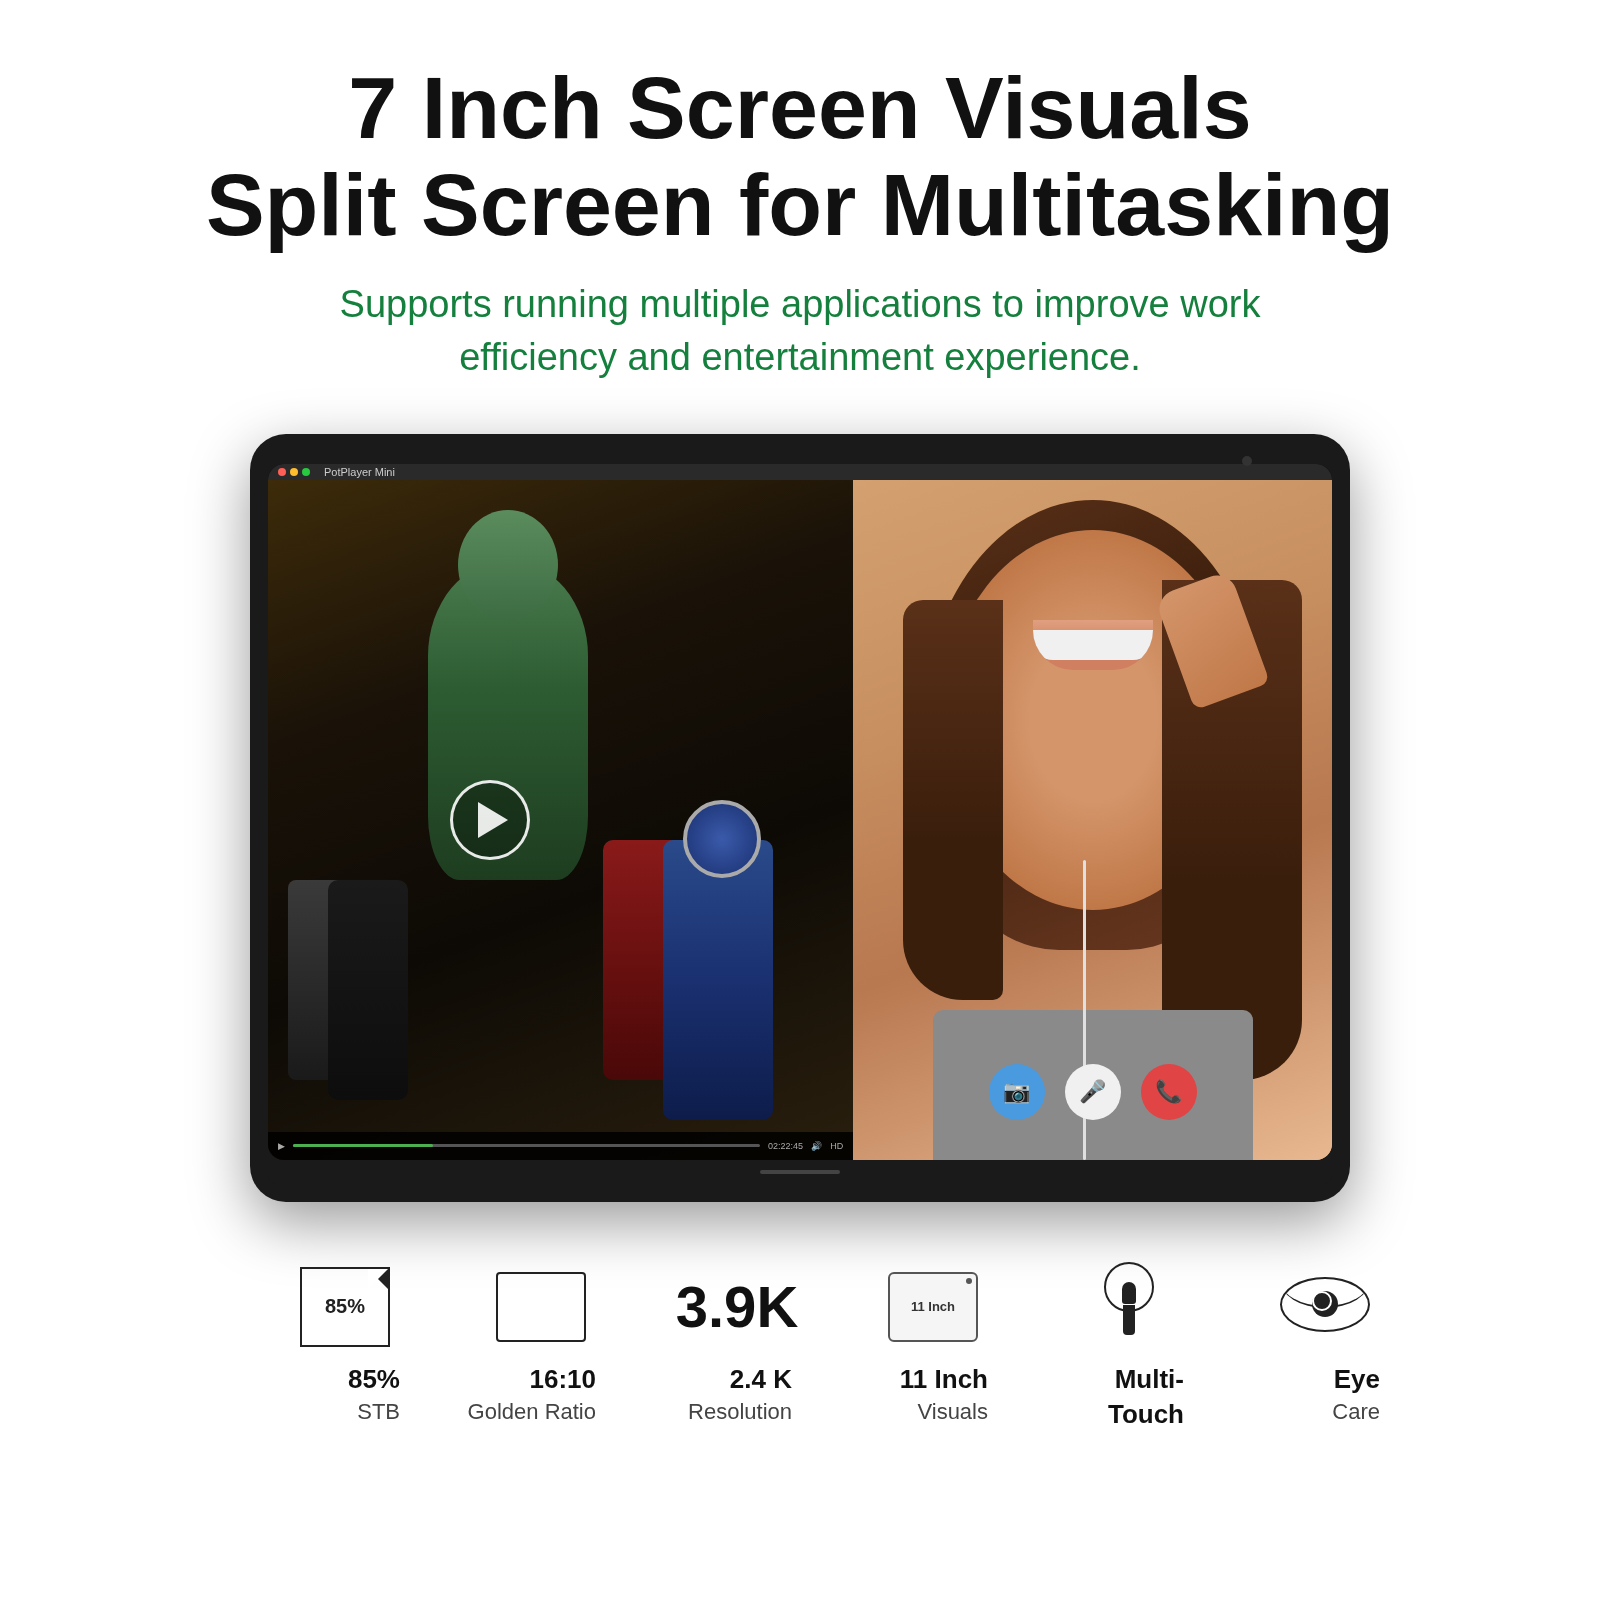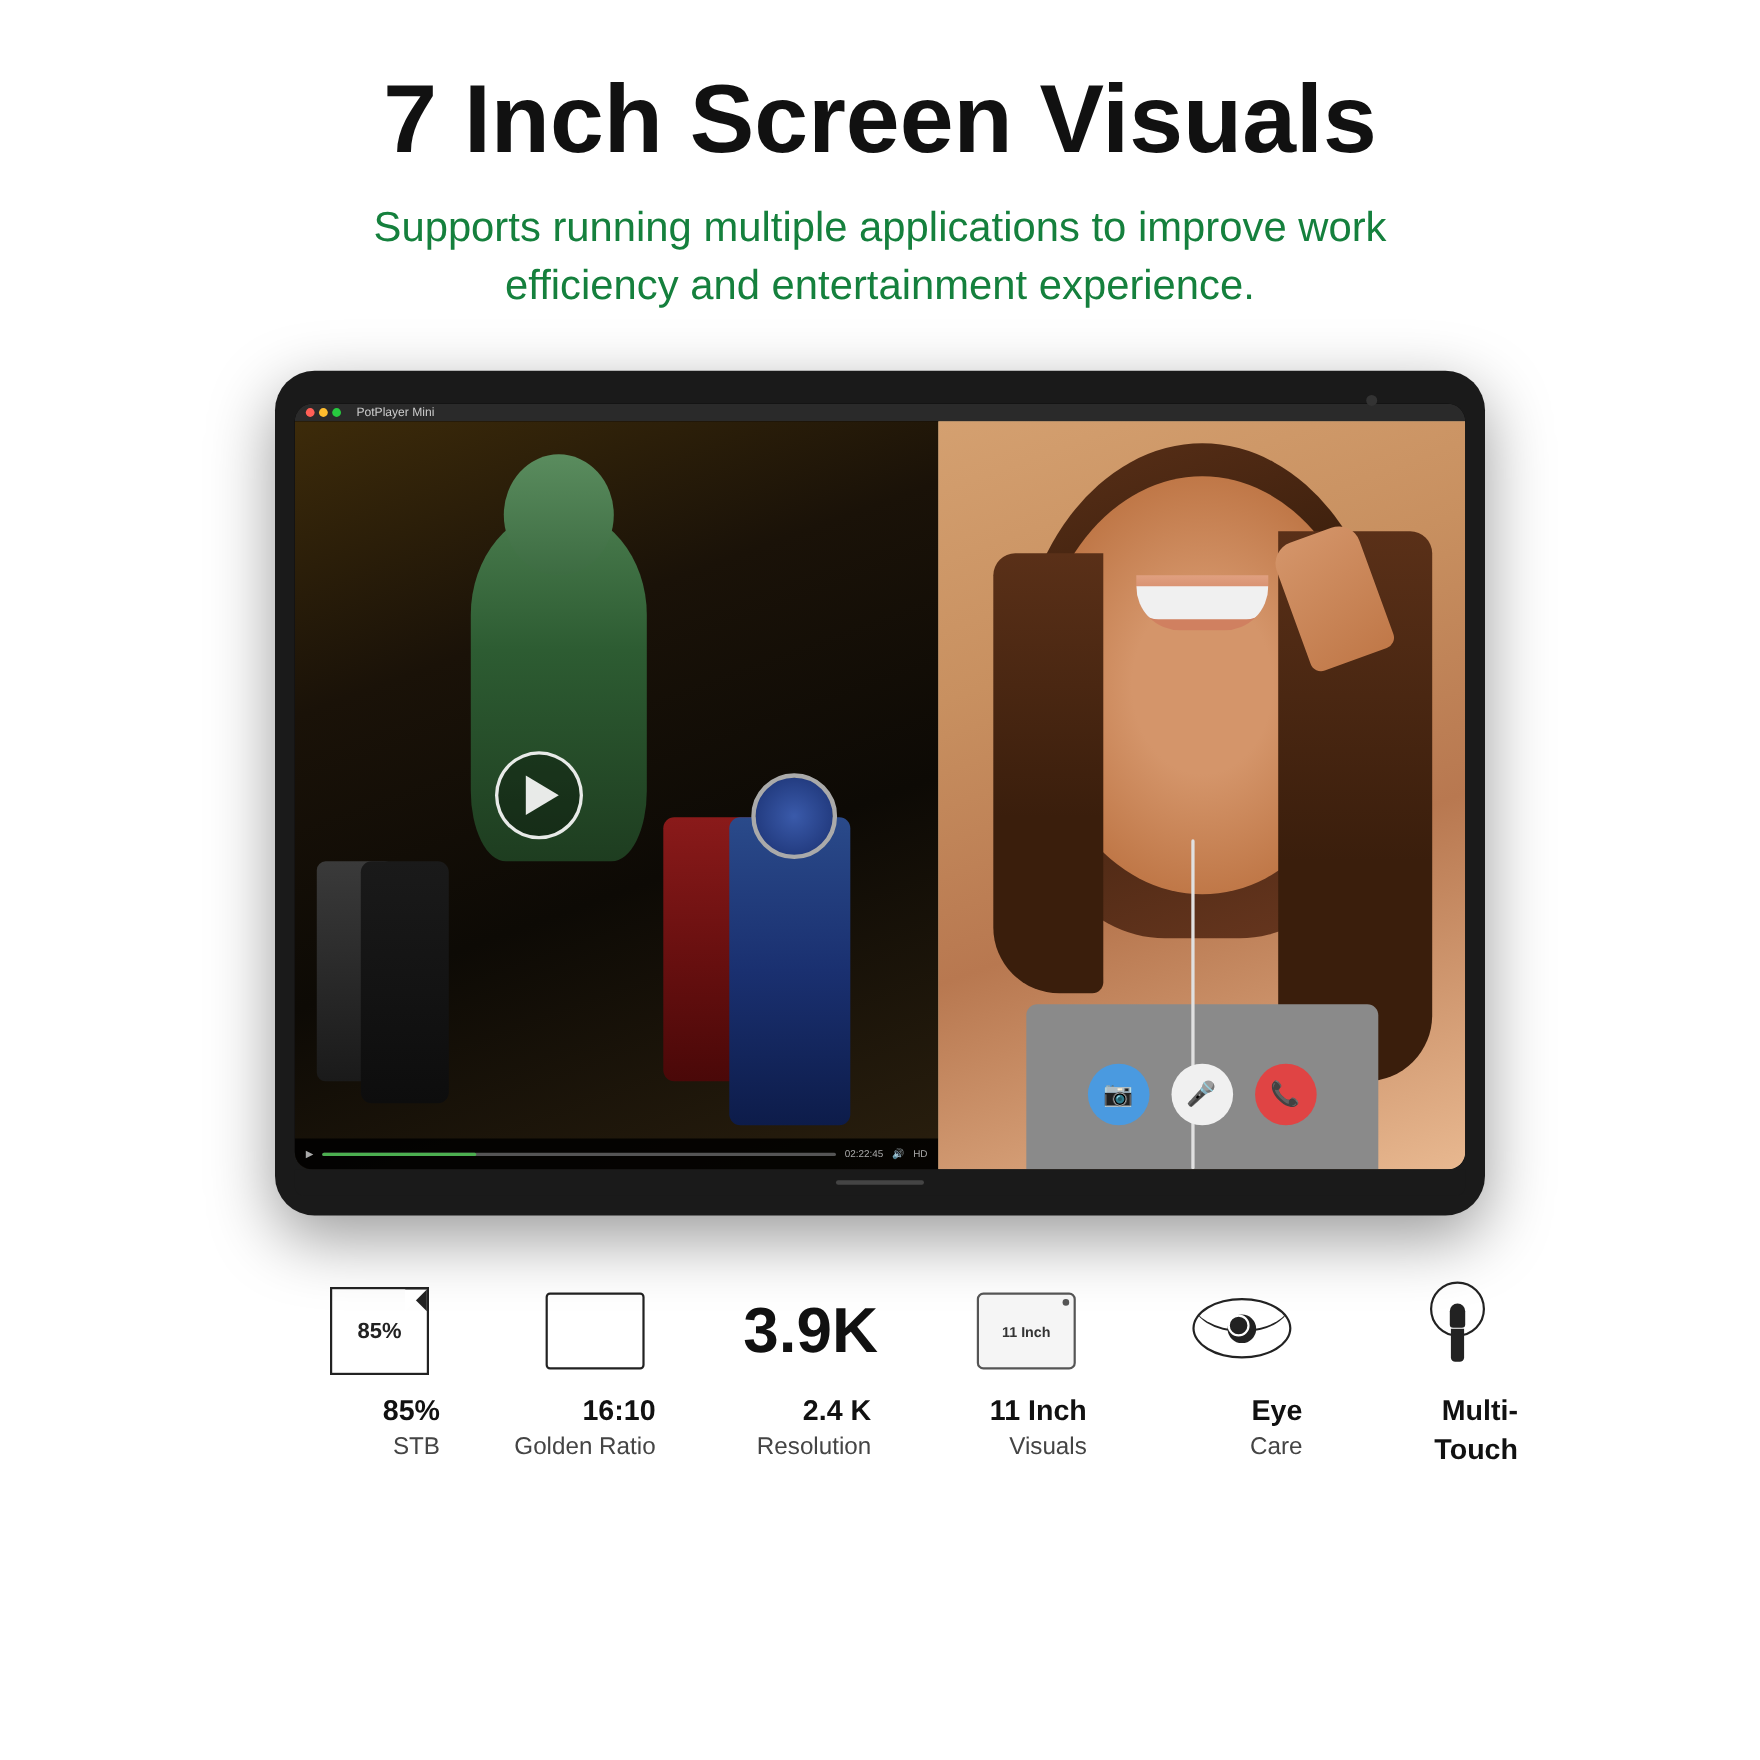--- a/index.html
+++ b/index.html
@@ -646,20 +646,21 @@
       border-radius: 50%;
       position: absolute;
     }
   </style>
 </head>
 <body>
 
 <div class="header-section">
   <h1 class="main-title">
     <span>7 Inch Screen Visuals</span><br>
+    <span>Split Screen for Multitasking</span>
   </h1>
   <p class="subtitle">
     <span>Supports running multiple applications to improve work</span><br>
     <span>efficiency and entertainment experience.</span>
   </p>
 </div>
 
 <div class="tablet-section">
   <div class="tablet-frame">
     <div class="tablet-top-bar">
@@ -771,39 +772,39 @@
       <div class="inch-icon">
         <span class="inch-icon-inner">11 Inch</span>
       </div>
     </div>
     <div class="feature-label">11 Inch</div>
     <div class="feature-sublabel">Visuals</div>
   </div>
 
   <div class="feature-item">
     <div class="feature-icon-container">
+      <div class="touch-icon">
+        <div class="touch-circle"></div>
+        <div class="touch-finger">
+          <div class="finger-tip"></div>
+          <div class="finger-body"></div>
+        </div>
+      </div>
+    </div>
+    <div class="feature-label">Multi-</div>
+    <div class="feature-sublabel" style="font-weight:700;font-size:26px;color:#111;">Touch</div>
+  </div>
+
+  <div class="feature-item">
+    <div class="feature-icon-container">
       <div class="eye-icon">
         <div class="eye-outer">
           <div class="eye-pupil">
             <div class="eye-inner-ring"></div>
           </div>
         </div>
       </div>
     </div>
     <div class="feature-label">Eye</div>
     <div class="feature-sublabel">Care</div>
   </div>
 
-  <div class="feature-item">
-    <div class="feature-icon-container">
-      <div class="touch-icon">
-        <div class="touch-circle"></div>
-        <div class="touch-finger">
-          <div class="finger-tip"></div>
-          <div class="finger-body"></div>
-        </div>
-      </div>
-    </div>
-    <div class="feature-label">Multi-</div>
-    <div class="feature-sublabel" style="font-weight:700;font-size:26px;color:#111;">Touch</div>
-  </div>
-
 </div>
 
 </body></html>

